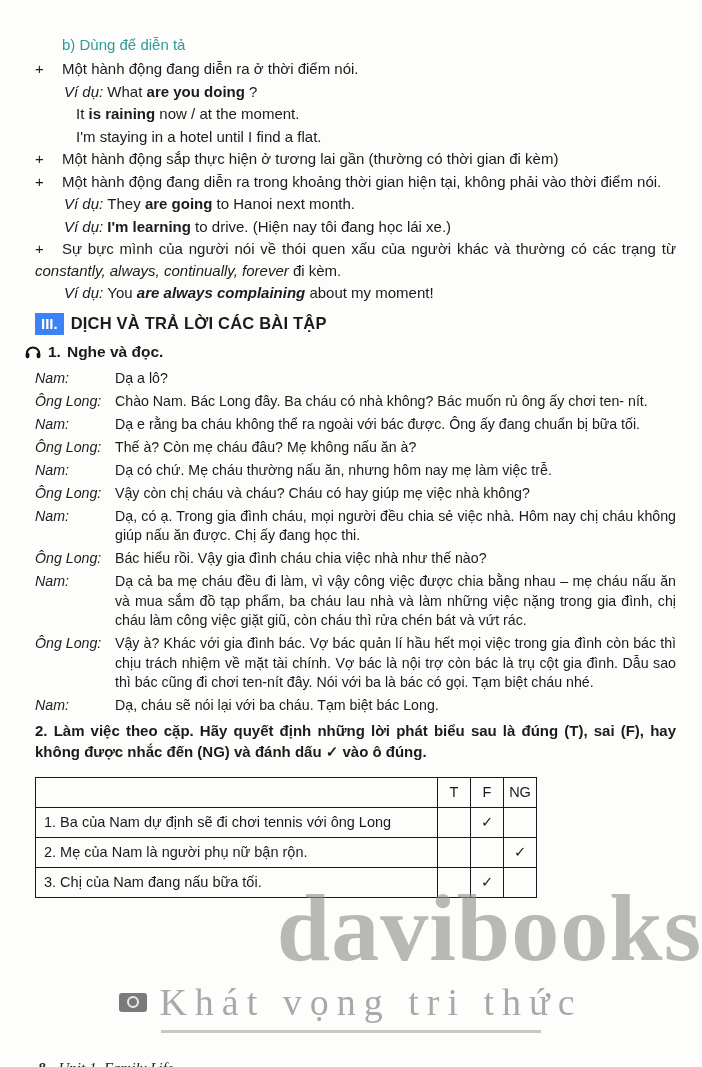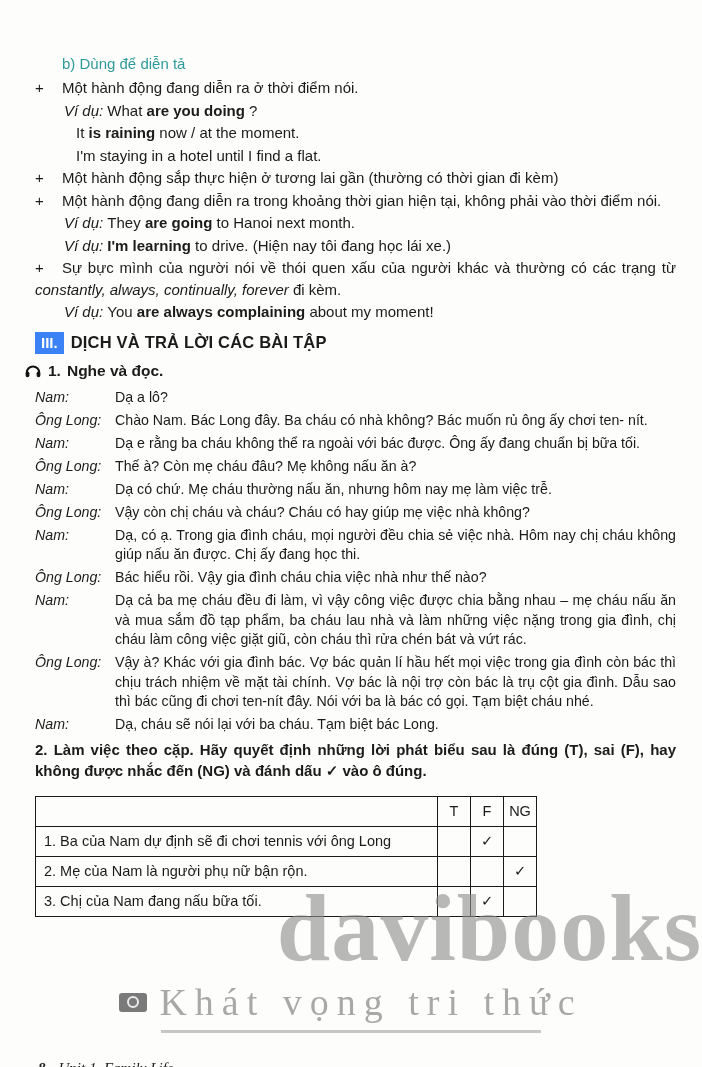--- a/index.html
+++ b/index.html
@@ -1,21 +1,21 @@
 <!DOCTYPE html>
 <html><head>
 <meta charset="utf-8">
 <style>
   html,body{margin:0;padding:0;background:#e9e9e9;}
   .page{
     position:relative;width:702px;height:1067px;margin:0 auto;
     background:#fdfdfb;overflow:hidden;color:#1b1b1b;
     font-family:"Liberation Sans",sans-serif;
   }
-  .content{position:absolute;left:35px;right:26px;top:53px;}
+  .content{position:absolute;left:35px;right:26px;top:34px;}
 
   
   .g-heading{color:#2f9a9a;font-size:15px;line-height:22px;padding-left:27px;margin:0 0 2px 0;}
   .g-line{margin:0 0 1px 0;font-size:15px;line-height:21.5px;text-align:justify;}
   .g-line .g-marker{display:inline-block;width:27px;}
   .g-line.vi{padding-left:29px;}
   .g-line.ex{padding-left:41px;}
 
   
   .sec3{margin:9px 0 0 0;display:flex;align-items:center;}
@@ -72,21 +72,21 @@
       <p class="g-line ex"><span>It </span><span style="font-weight: 700;">is raining</span><span> now / at the moment.</span></p>
       <p class="g-line ex"><span>I'm staying in a hotel until I find a flat.</span></p>
 
       <p class="g-line"><span class="g-marker">+</span><span><span>Một hành động sắp thực hiện ở tương lai gần (thường có thời gian đi kèm)</span></span></p>
       <p class="g-line"><span class="g-marker">+</span><span><span>Một hành động đang diễn ra trong khoảng thời gian hiện tại, không phải vào thời điểm nói.</span></span></p>
 
       <p class="g-line vi"><span style="font-style: italic;">Ví dụ: </span><span>They </span><span style="font-weight: 700;">are going</span><span> to Hanoi next month.</span></p>
       <p class="g-line vi"><span style="font-style: italic;">Ví dụ: </span><span style="font-weight: 700;">I'm learning</span><span> to drive. (Hiện nay tôi đang học lái xe.)</span></p>
 
       <p class="g-line"><span class="g-marker">+</span><span><span>Sự bực mình của người nói về thói quen xấu của người khác và thường có các trạng từ </span><span style="font-style: italic;">constantly, always, continually, forever</span><span> đi kèm.</span></span></p>
-      <p class="g-line vi"><span style="font-style: italic;">Ví dụ: </span><span>You </span><span style="font-weight: 700;">are always complaining</span><span> about my moment!</span></p>
+      <p class="g-line vi"><span style="font-style: italic;">Ví dụ: </span><span>You </span><span style="font-weight: 700; font-style: italic;">are always complaining</span><span> about my moment!</span></p>
     </div>
 
     <div class="sec3">
       <span class="sec3-box">III.</span>
       <span class="sec3-title">DỊCH VÀ TRẢ LỜI CÁC BÀI TẬP</span>
     </div>
 
 
     <div class="task1">
       <span class="hp">

